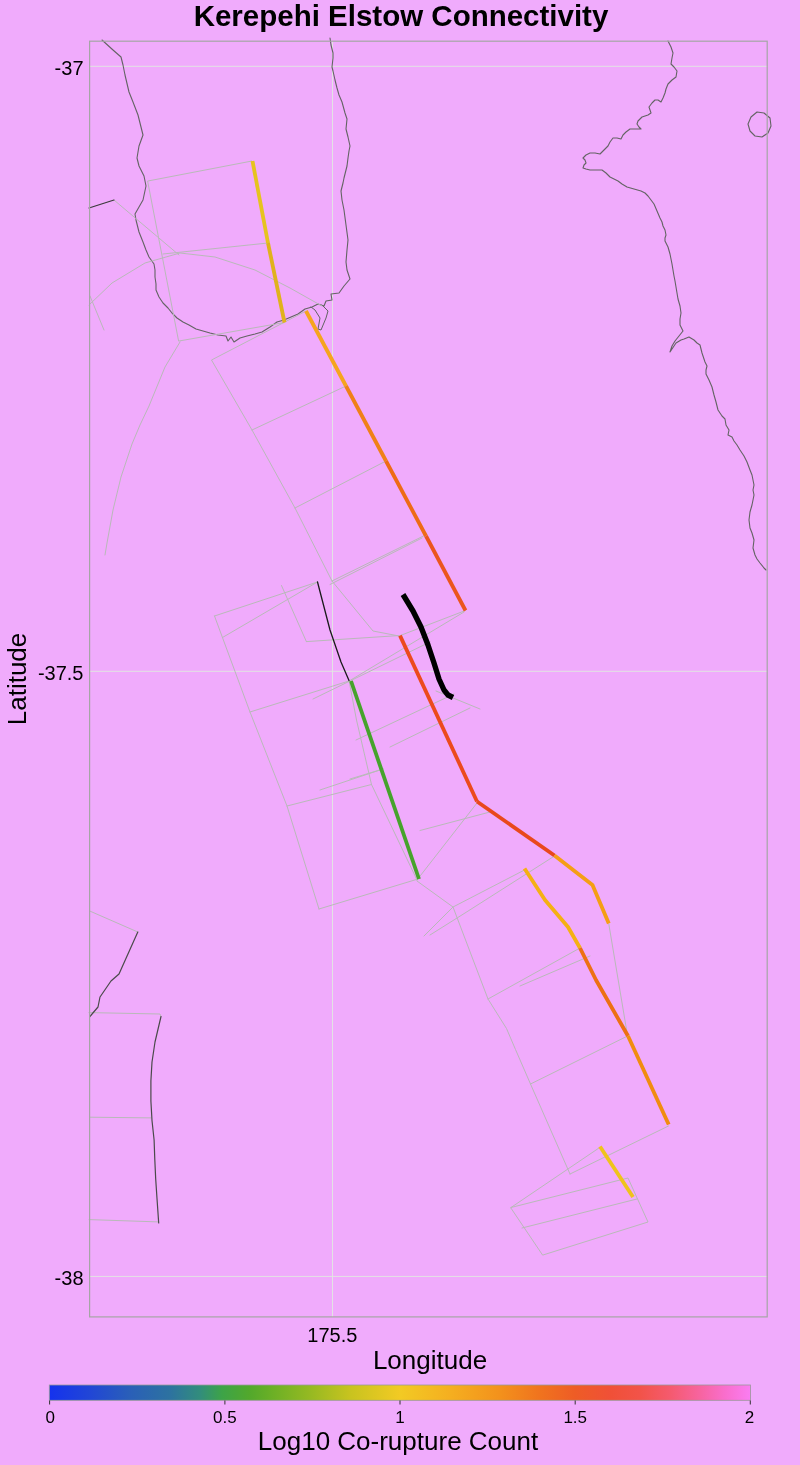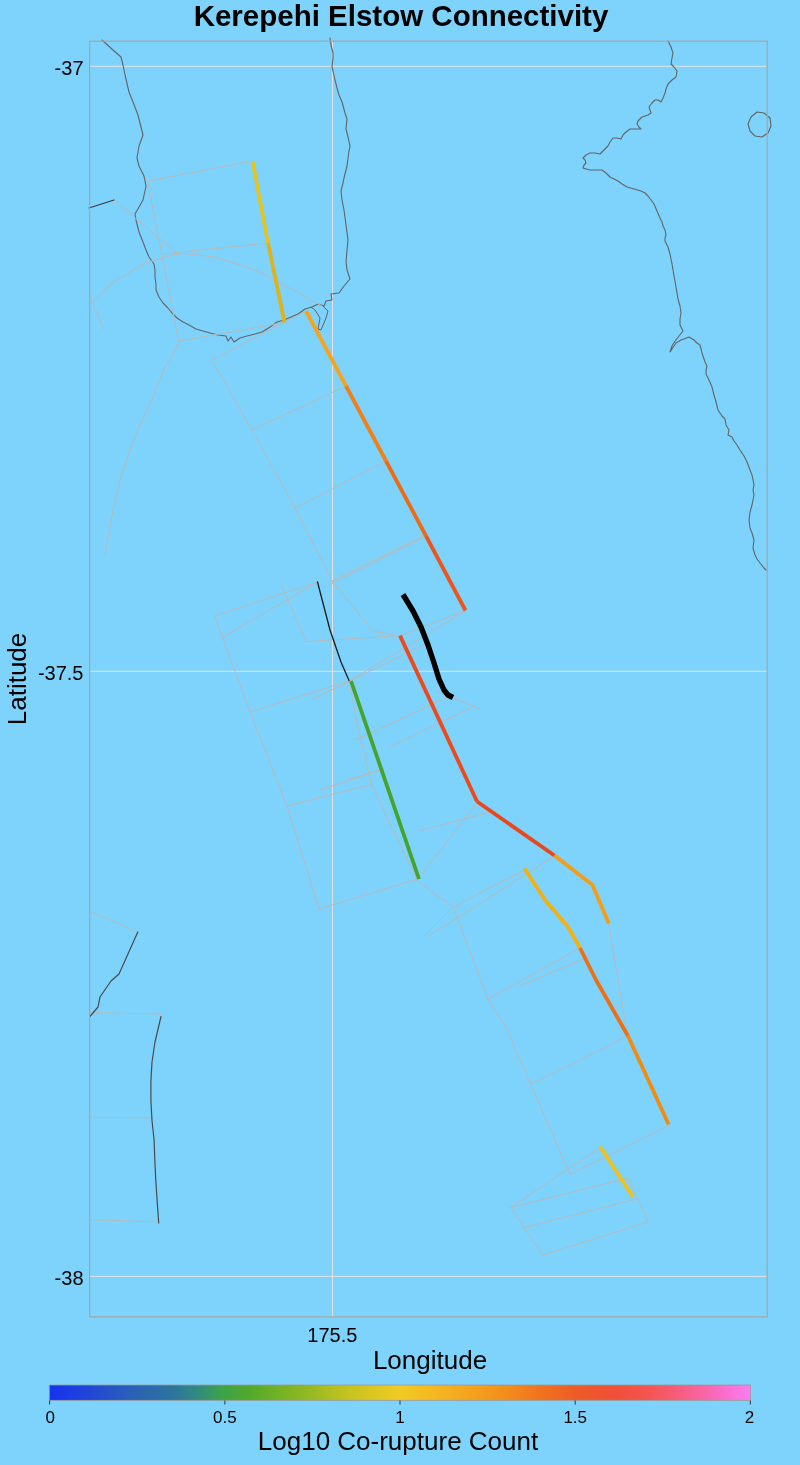--- a/index.html
+++ b/index.html
@@ -1,16 +1,16 @@
 <!DOCTYPE html>
 <html><head>
 <meta charset="utf-8">
 <style>
   html,body{margin:0;padding:0;background:#ffffff;}
-  #fig{width:800px;height:1465px;background:#7dd3fc;position:relative;font-family:"Liberation Sans", sans-serif;}
+  #fig{width:800px;height:1465px;background:#f0abfc;position:relative;font-family:"Liberation Sans", sans-serif;}
   svg{display:block;}
   text{font-family:"Liberation Sans", sans-serif;fill:#000;}
 </style>
 </head>
 <body>
 <div id="fig">
 <svg width="800" height="1465" viewBox="0 0 800 1465">
 <defs>
 <linearGradient id="cbar" x1="0" y1="0" x2="1" y2="0">
 <stop offset="0.000" stop-color="#1532ee"></stop>

